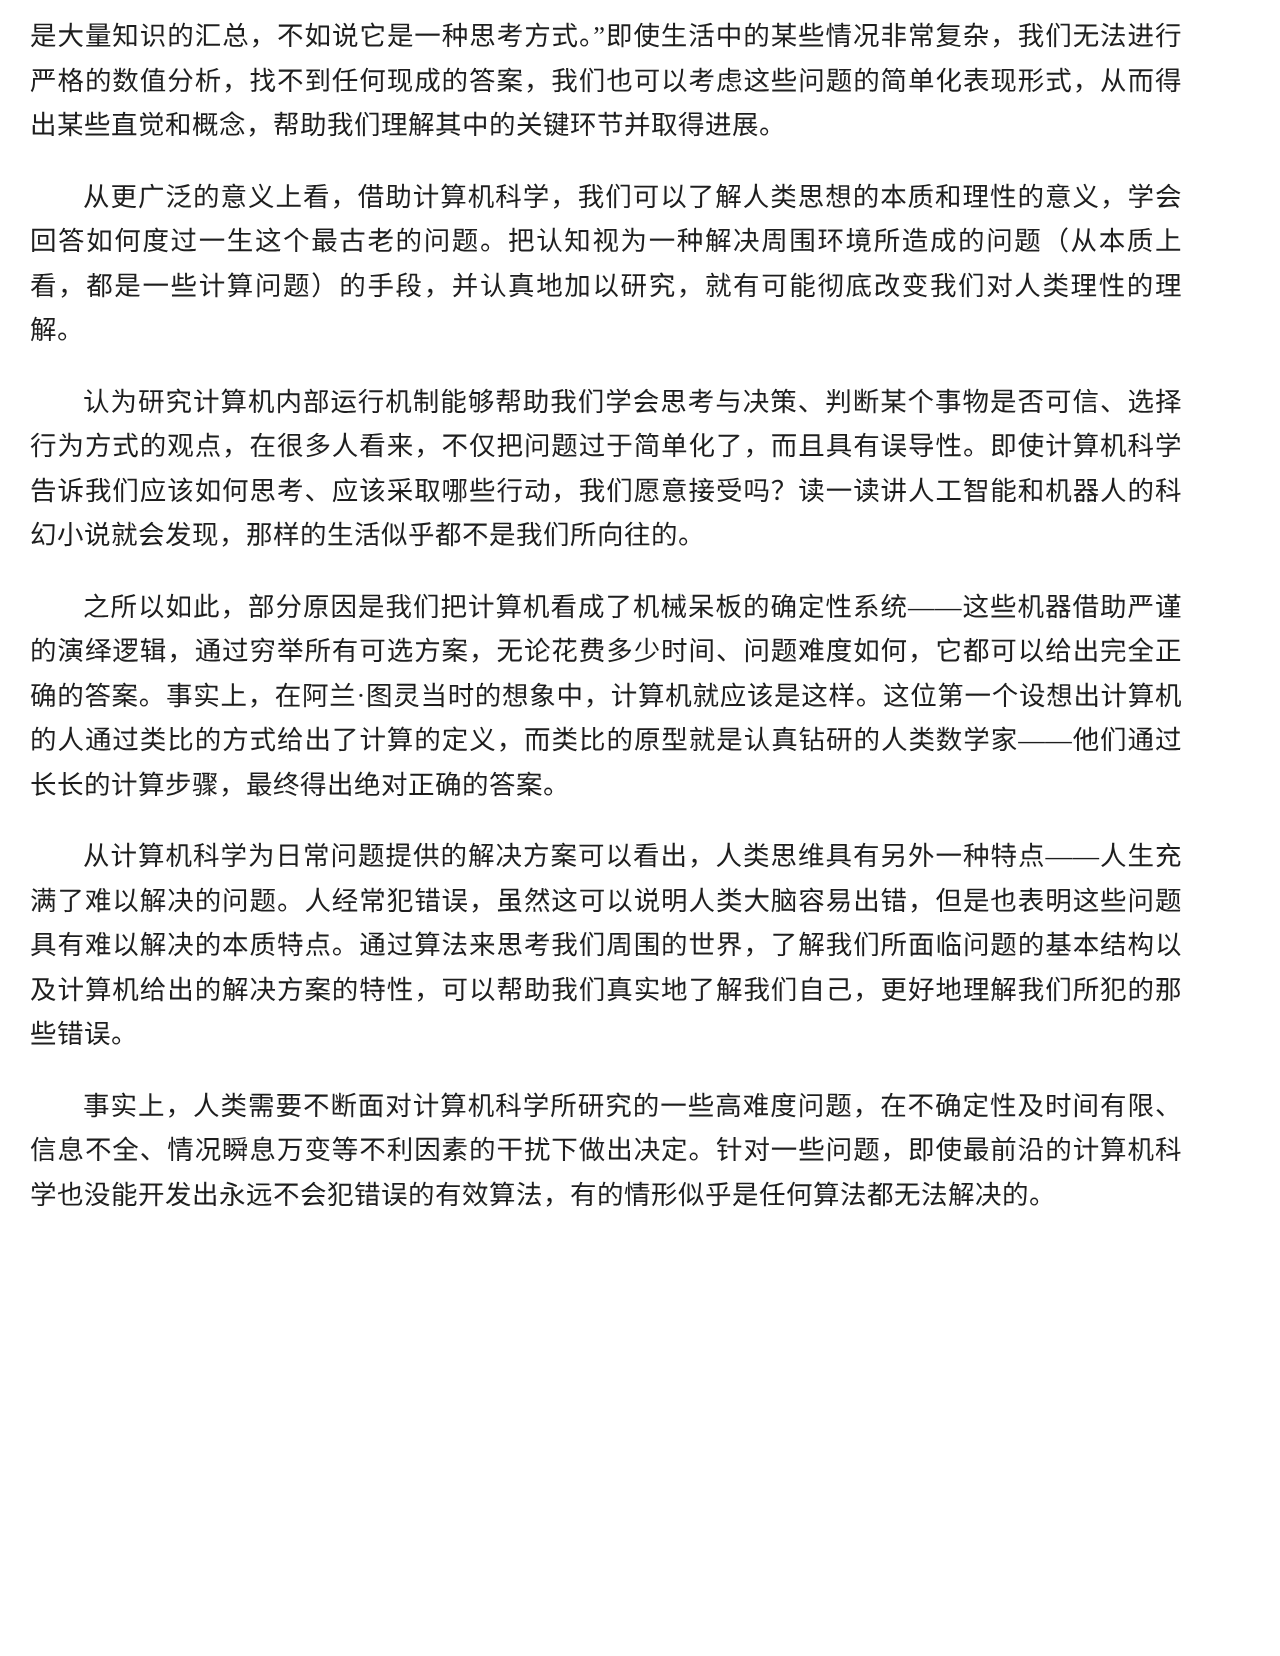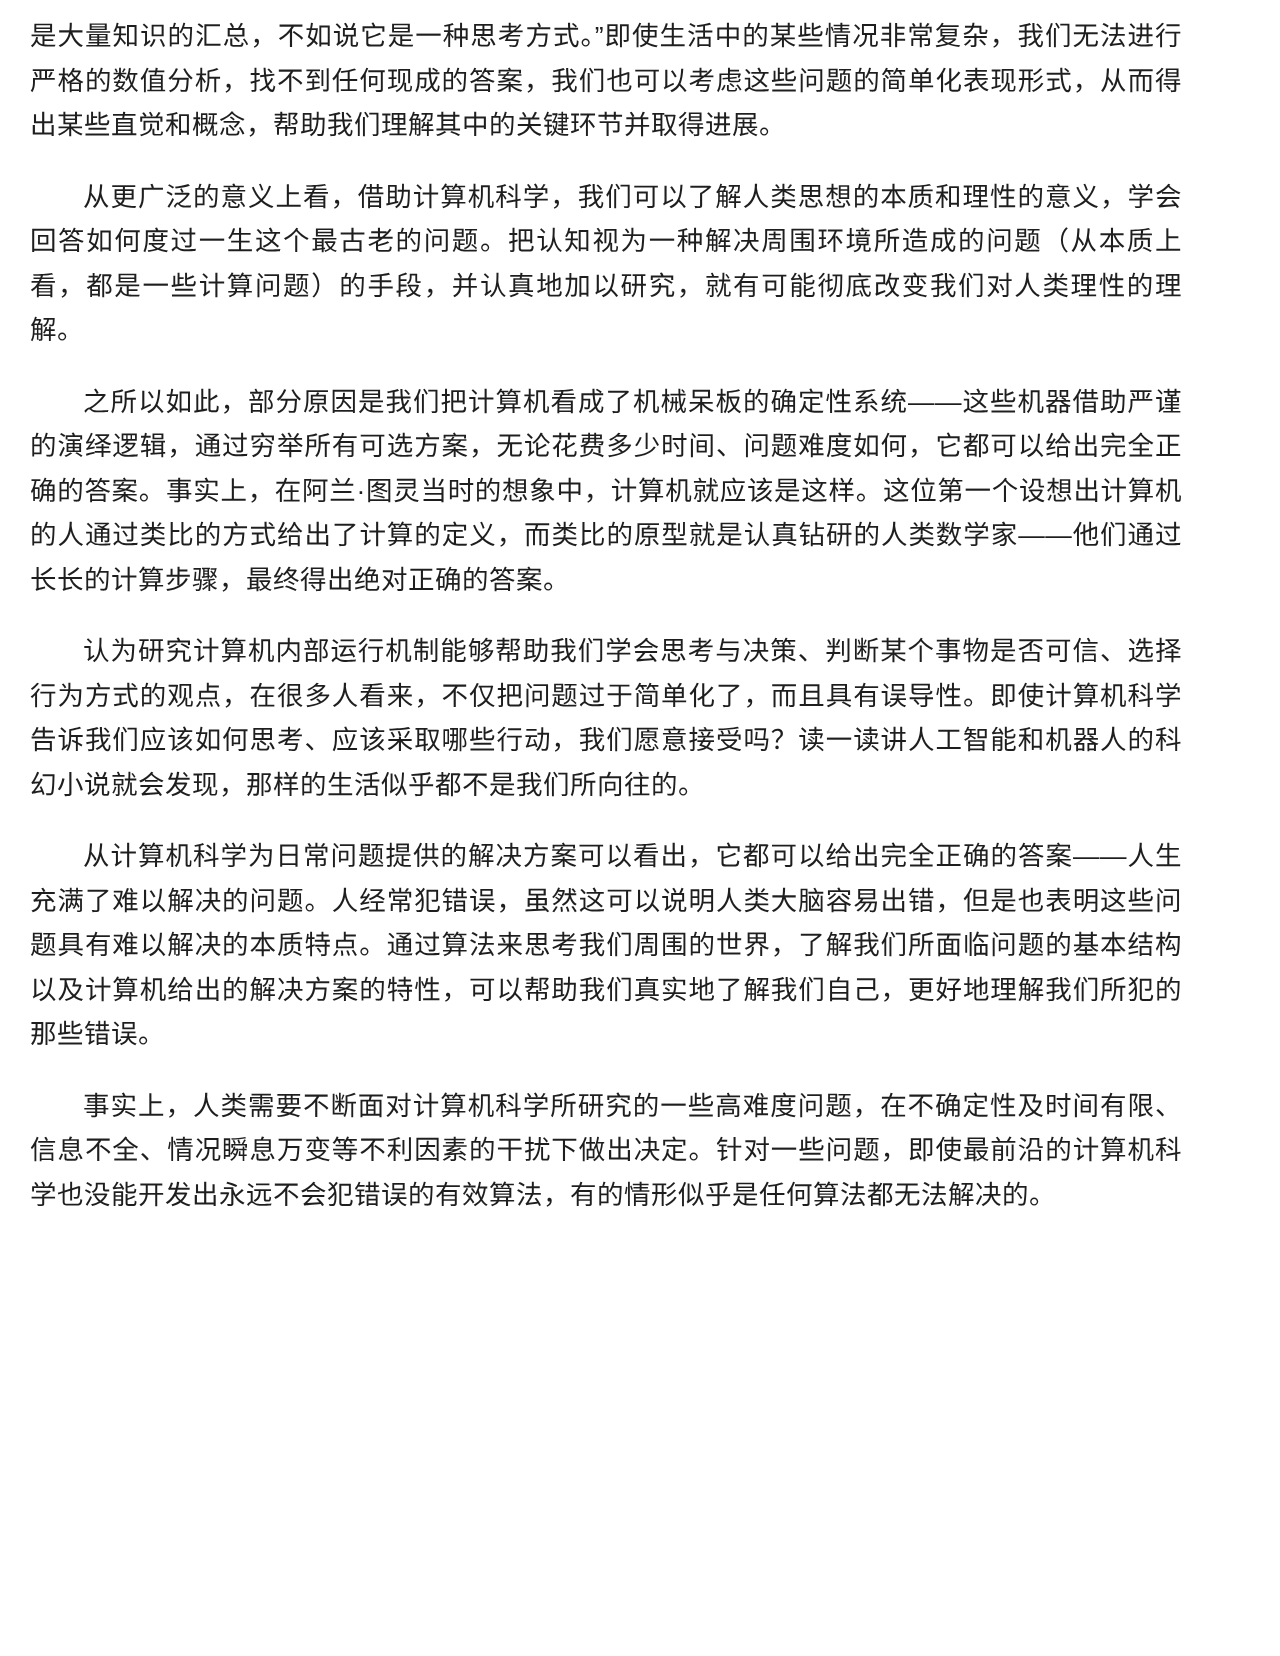--- a/index.html
+++ b/index.html
@@ -8,21 +8,21 @@
     html, body {
       background: #ffffff;
       width: 1280px;
     }
 
     .page {
       width: 1280px;
       height: 1448px;
       background: #ffffff;
       color: #1e1e1e;
-      font-family: Liberation Sans, sans-serif;
+      font-family: Liberation Serif, serif;
       padding: 14px 98px 0 30px;
       overflow: hidden;
     }
 
     .text-column p {
       font-size: 26.5px;
       line-height: 44.5px;
       text-align: justify;
       text-justify: inter-ideograph;
       letter-spacing: 0.5px;
@@ -38,19 +38,19 @@
       text-indent: 0;
     }
   </style>
 </head>
 <body>
 
 <div class="page">
   <div class="text-column">
     <p class="no-indent">是大量知识的汇总，不如说它是一种思考方式。”即使生活中的某些情况非常复杂，我们无法进行严格的数值分析，找不到任何现成的答案，我们也可以考虑这些问题的简单化表现形式，从而得出某些直觉和概念，帮助我们理解其中的关键环节并取得进展。</p>
     <p class="indent">从更广泛的意义上看，借助计算机科学，我们可以了解人类思想的本质和理性的意义，学会回答如何度过一生这个最古老的问题。把认知视为一种解决周围环境所造成的问题（从本质上看，都是一些计算问题）的手段，并认真地加以研究，就有可能彻底改变我们对人类理性的理解。</p>
+    <p class="indent">认为研究计算机内部运行机制能够帮助我们学会思考与决策、判断某个事物是否可信、选择行为方式的观点，在很多人看来，不仅把问题过于简单化了，而且具有误导性。即使计算机科学告诉我们应该如何思考、应该采取哪些行动，我们愿意接受吗？读一读讲人工智能和机器人的科幻小说就会发现，那样的生活似乎都不是我们所向往的。</p>
     <p class="indent">之所以如此，部分原因是我们把计算机看成了机械呆板的确定性系统——这些机器借助严谨的演绎逻辑，通过穷举所有可选方案，无论花费多少时间、问题难度如何，它都可以给出完全正确的答案。事实上，在阿兰·图灵当时的想象中，计算机就应该是这样。这位第一个设想出计算机的人通过类比的方式给出了计算的定义，而类比的原型就是认真钻研的人类数学家——他们通过长长的计算步骤，最终得出绝对正确的答案。</p>
-    <p class="indent">认为研究计算机内部运行机制能够帮助我们学会思考与决策、判断某个事物是否可信、选择行为方式的观点，在很多人看来，不仅把问题过于简单化了，而且具有误导性。即使计算机科学告诉我们应该如何思考、应该采取哪些行动，我们愿意接受吗？读一读讲人工智能和机器人的科幻小说就会发现，那样的生活似乎都不是我们所向往的。</p>
-    <p class="indent">从计算机科学为日常问题提供的解决方案可以看出，它都可以给出完全正确的答案——人生充满了难以解决的问题。人经常犯错误，虽然这可以说明人类大脑容易出错，但是也表明这些问题具有难以解决的本质特点。通过算法来思考我们周围的世界，了解我们所面临问题的基本结构以及计算机给出的解决方案的特性，可以帮助我们真实地了解我们自己，更好地理解我们所犯的那些错误。</p>
+    <p class="indent">从计算机科学为日常问题提供的解决方案可以看出，人类思维具有另外一种特点——人生充满了难以解决的问题。人经常犯错误，虽然这可以说明人类大脑容易出错，但是也表明这些问题具有难以解决的本质特点。通过算法来思考我们周围的世界，了解我们所面临问题的基本结构以及计算机给出的解决方案的特性，可以帮助我们真实地了解我们自己，更好地理解我们所犯的那些错误。</p>
     <p class="indent">事实上，人类需要不断面对计算机科学所研究的一些高难度问题，在不确定性及时间有限、信息不全、情况瞬息万变等不利因素的干扰下做出决定。针对一些问题，即使最前沿的计算机科学也没能开发出永远不会犯错误的有效算法，有的情形似乎是任何算法都无法解决的。</p>
 
   </div>
 </div>
 
 </body></html>

